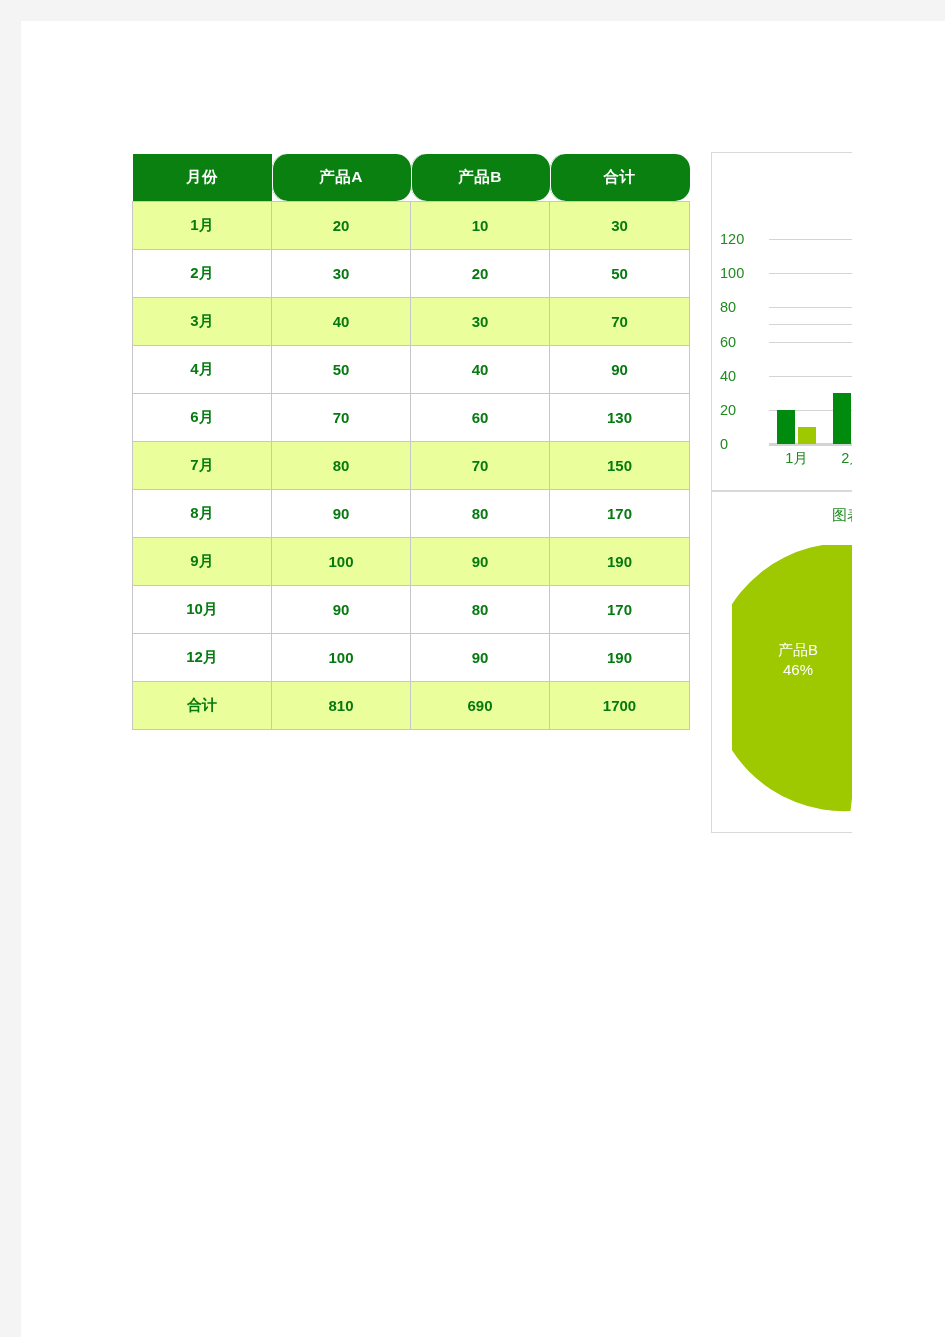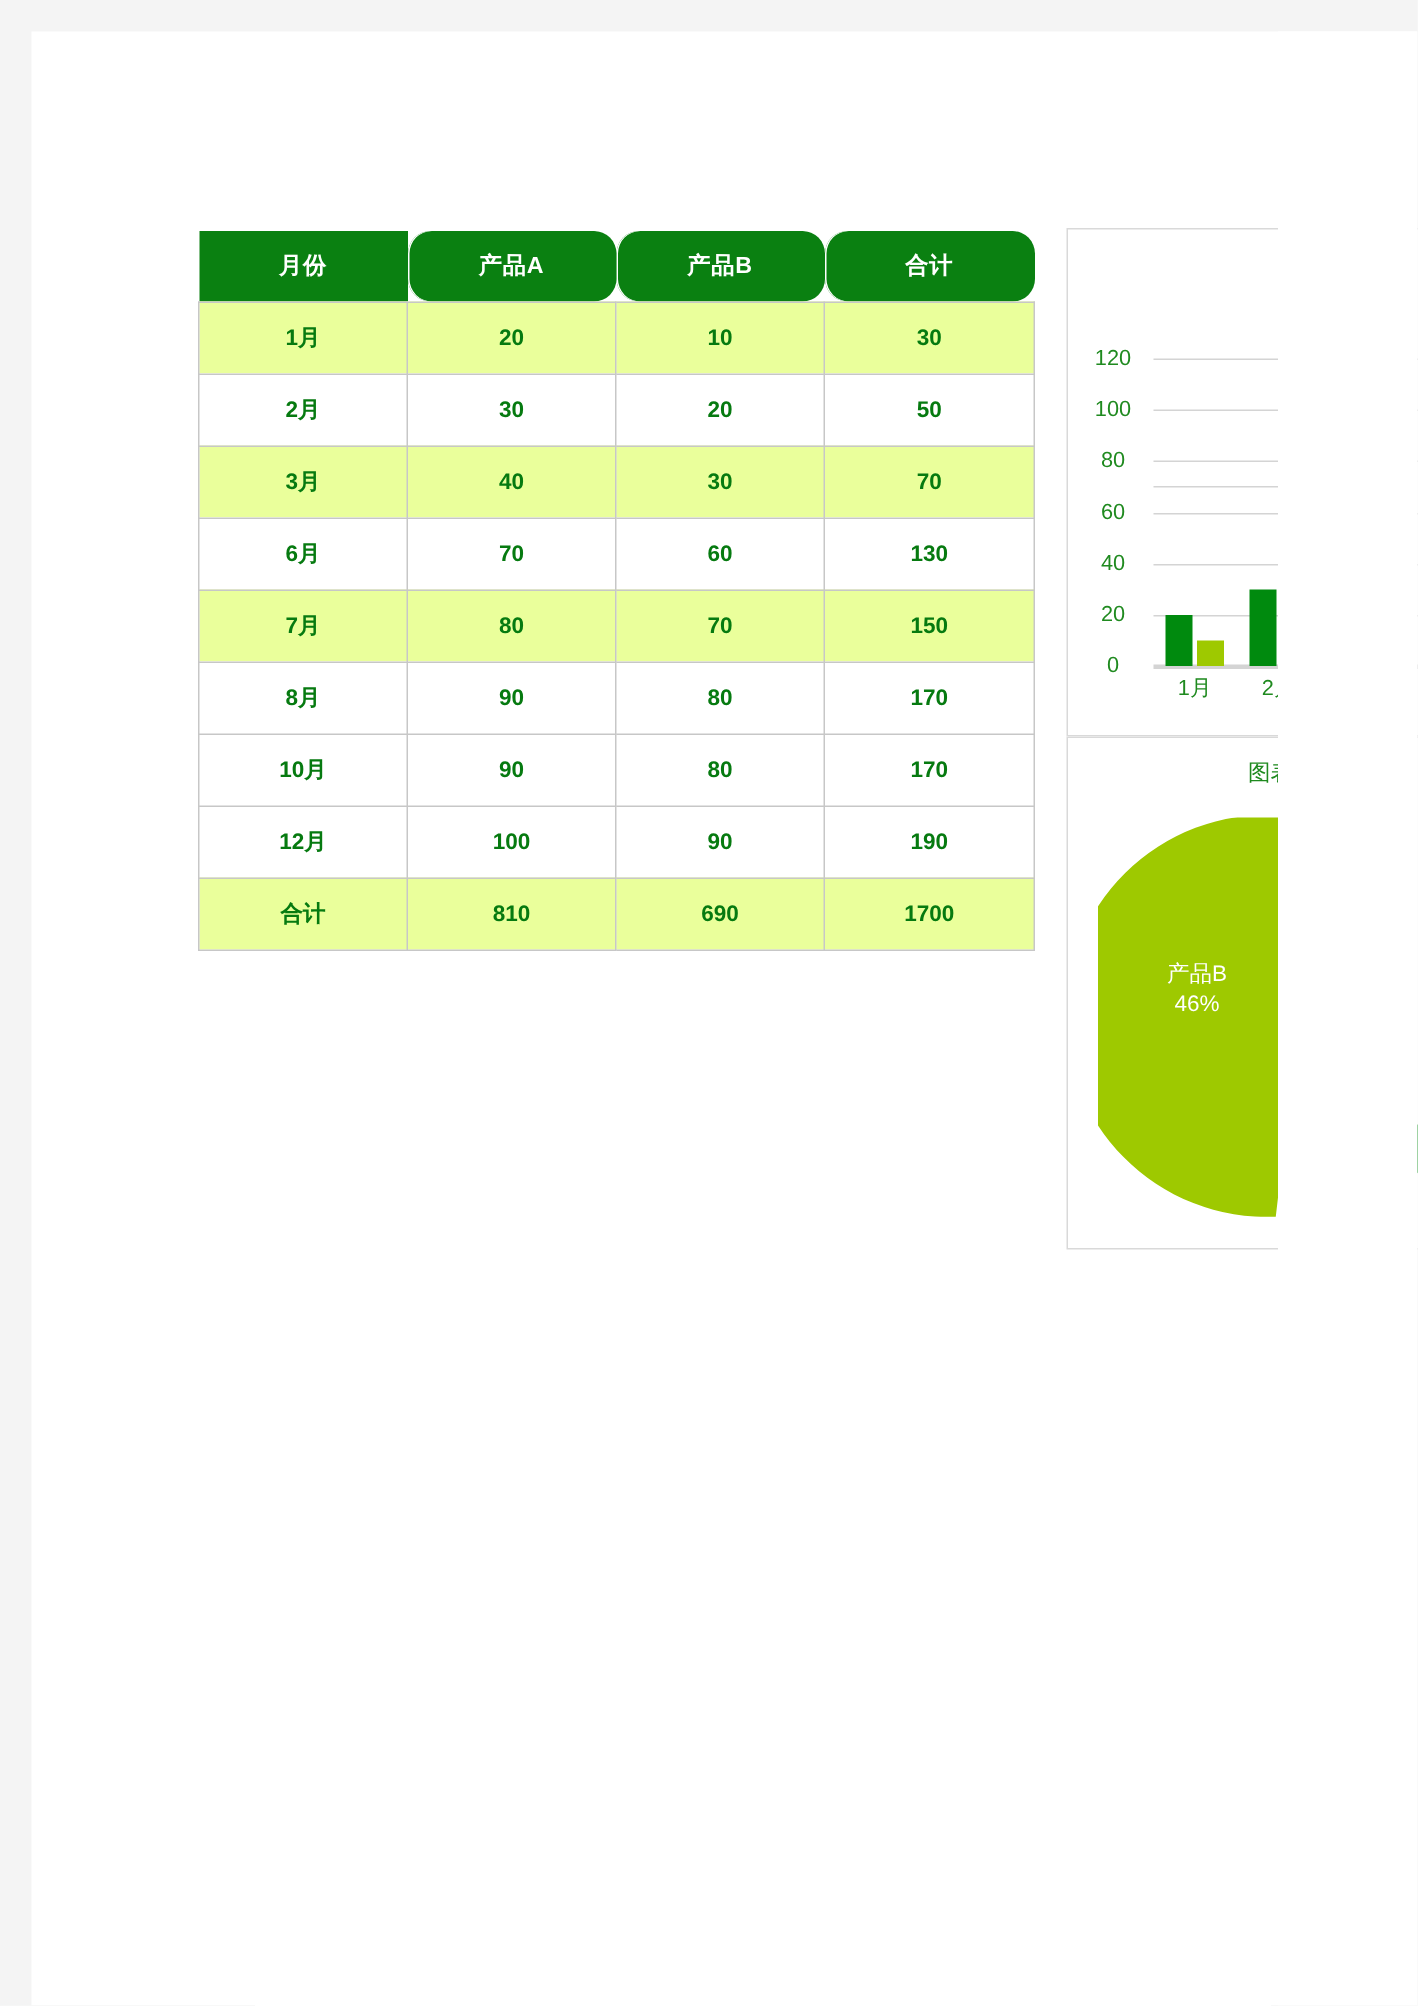--- a/index.html
+++ b/index.html
@@ -124,21 +124,21 @@
     background: #d4d4d4;
   }
   .gridline.axis-base {
     height: 3px;
     background: #d4d4d4;
   }
   .ytick {
     position: absolute;
     right: 0;
     width: 44px;
-    text-align: center;
+    text-align: left;
     font-size: 14.5px;
     color: #1f8a1f;
     transform: translateY(-50%);
   }
   #ytick-wrap {
     position: absolute;
     left: 4px;
     top: 86px;
     width: 48px;
     height: 205px;
@@ -238,36 +238,48 @@
           <td>20</td>
           <td>50</td>
         </tr>
         <tr class="alt">
           <td>3月</td>
           <td>40</td>
           <td>30</td>
           <td>70</td>
         </tr>
         <tr class="plain">
+          <td>4月</td>
+          <td>50</td>
+          <td>40</td>
+          <td>90</td>
+        </tr>
+        <tr class="plain">
           <td>6月</td>
           <td>70</td>
           <td>60</td>
           <td>130</td>
         </tr>
         <tr class="alt">
           <td>7月</td>
           <td>80</td>
           <td>70</td>
           <td>150</td>
         </tr>
         <tr class="plain">
           <td>8月</td>
           <td>90</td>
           <td>80</td>
           <td>170</td>
+        </tr>
+        <tr class="alt">
+          <td>9月</td>
+          <td>100</td>
+          <td>90</td>
+          <td>190</td>
         </tr>
         <tr class="plain">
           <td>10月</td>
           <td>90</td>
           <td>80</td>
           <td>170</td>
         </tr>
         <tr class="plain">
           <td>12月</td>
           <td>100</td>

